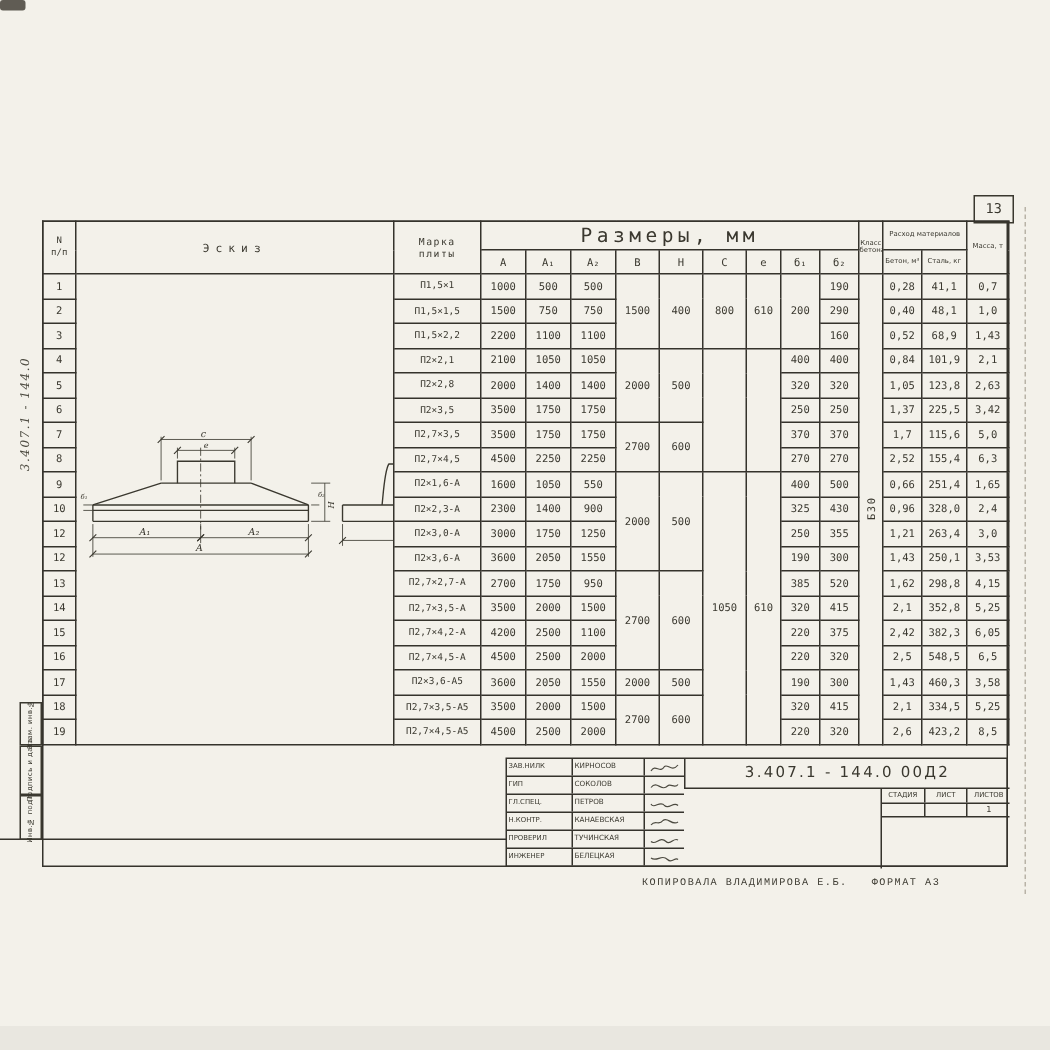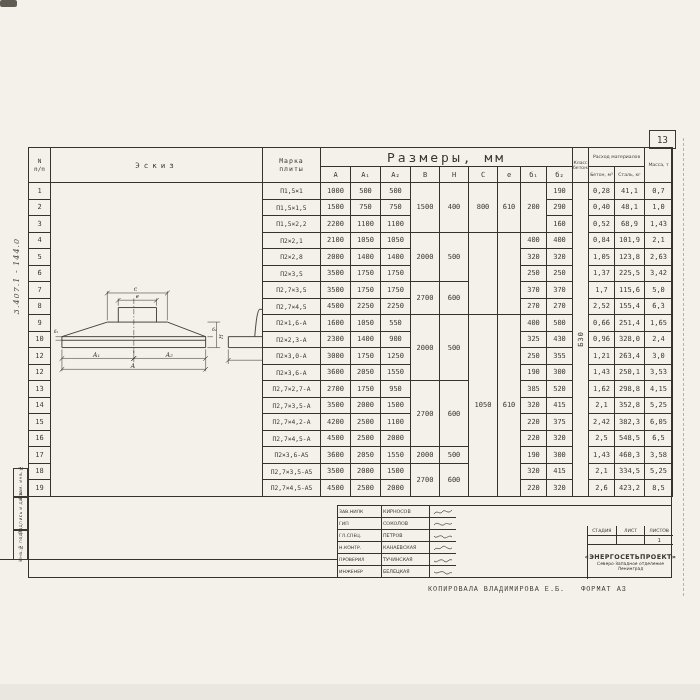--- a/index.html
+++ b/index.html
@@ -497,36 +497,32 @@
       <div class="tb-prow">
         <div class="tb-role">Инженер</div>
         <div class="tb-name">Белецкая</div>
         <div class="tb-sign">
             <svg width="20" height="8">
               <path d="M1,4 C5,7 8,1 12,5 C15,8 17,3 19,5" stroke="#4c4a40" fill="none" stroke-width="0.8"></path>
             </svg>
           </div>
       </div>
     </div>
+    <div class="tb-doc">3.407.1 - 144.0  00Д2</div>
     <div class="tb-right">
       <div class="tb-sll">
         <div>Стадия</div>
         <div>Лист</div>
         <div>Листов</div>
       </div>
       <div class="tb-vals">
         <div></div>
         <div></div>
         <div>1</div>
       </div>
-      <div class="tb-org">
-        <div class="o1">«ЭНЕРГОСЕТЬПРОЕКТ»</div>
-        <div class="o2">Северо-Западное отделение</div>
-        <div class="o3">Ленинград</div>
-      </div>
     </div>
   </div>
 
   <div class="caption">
     <span>Копировала Владимирова Е.Б.</span>
     <span>ФОРМАТ А3</span>
   </div>
 
 </div>
 

